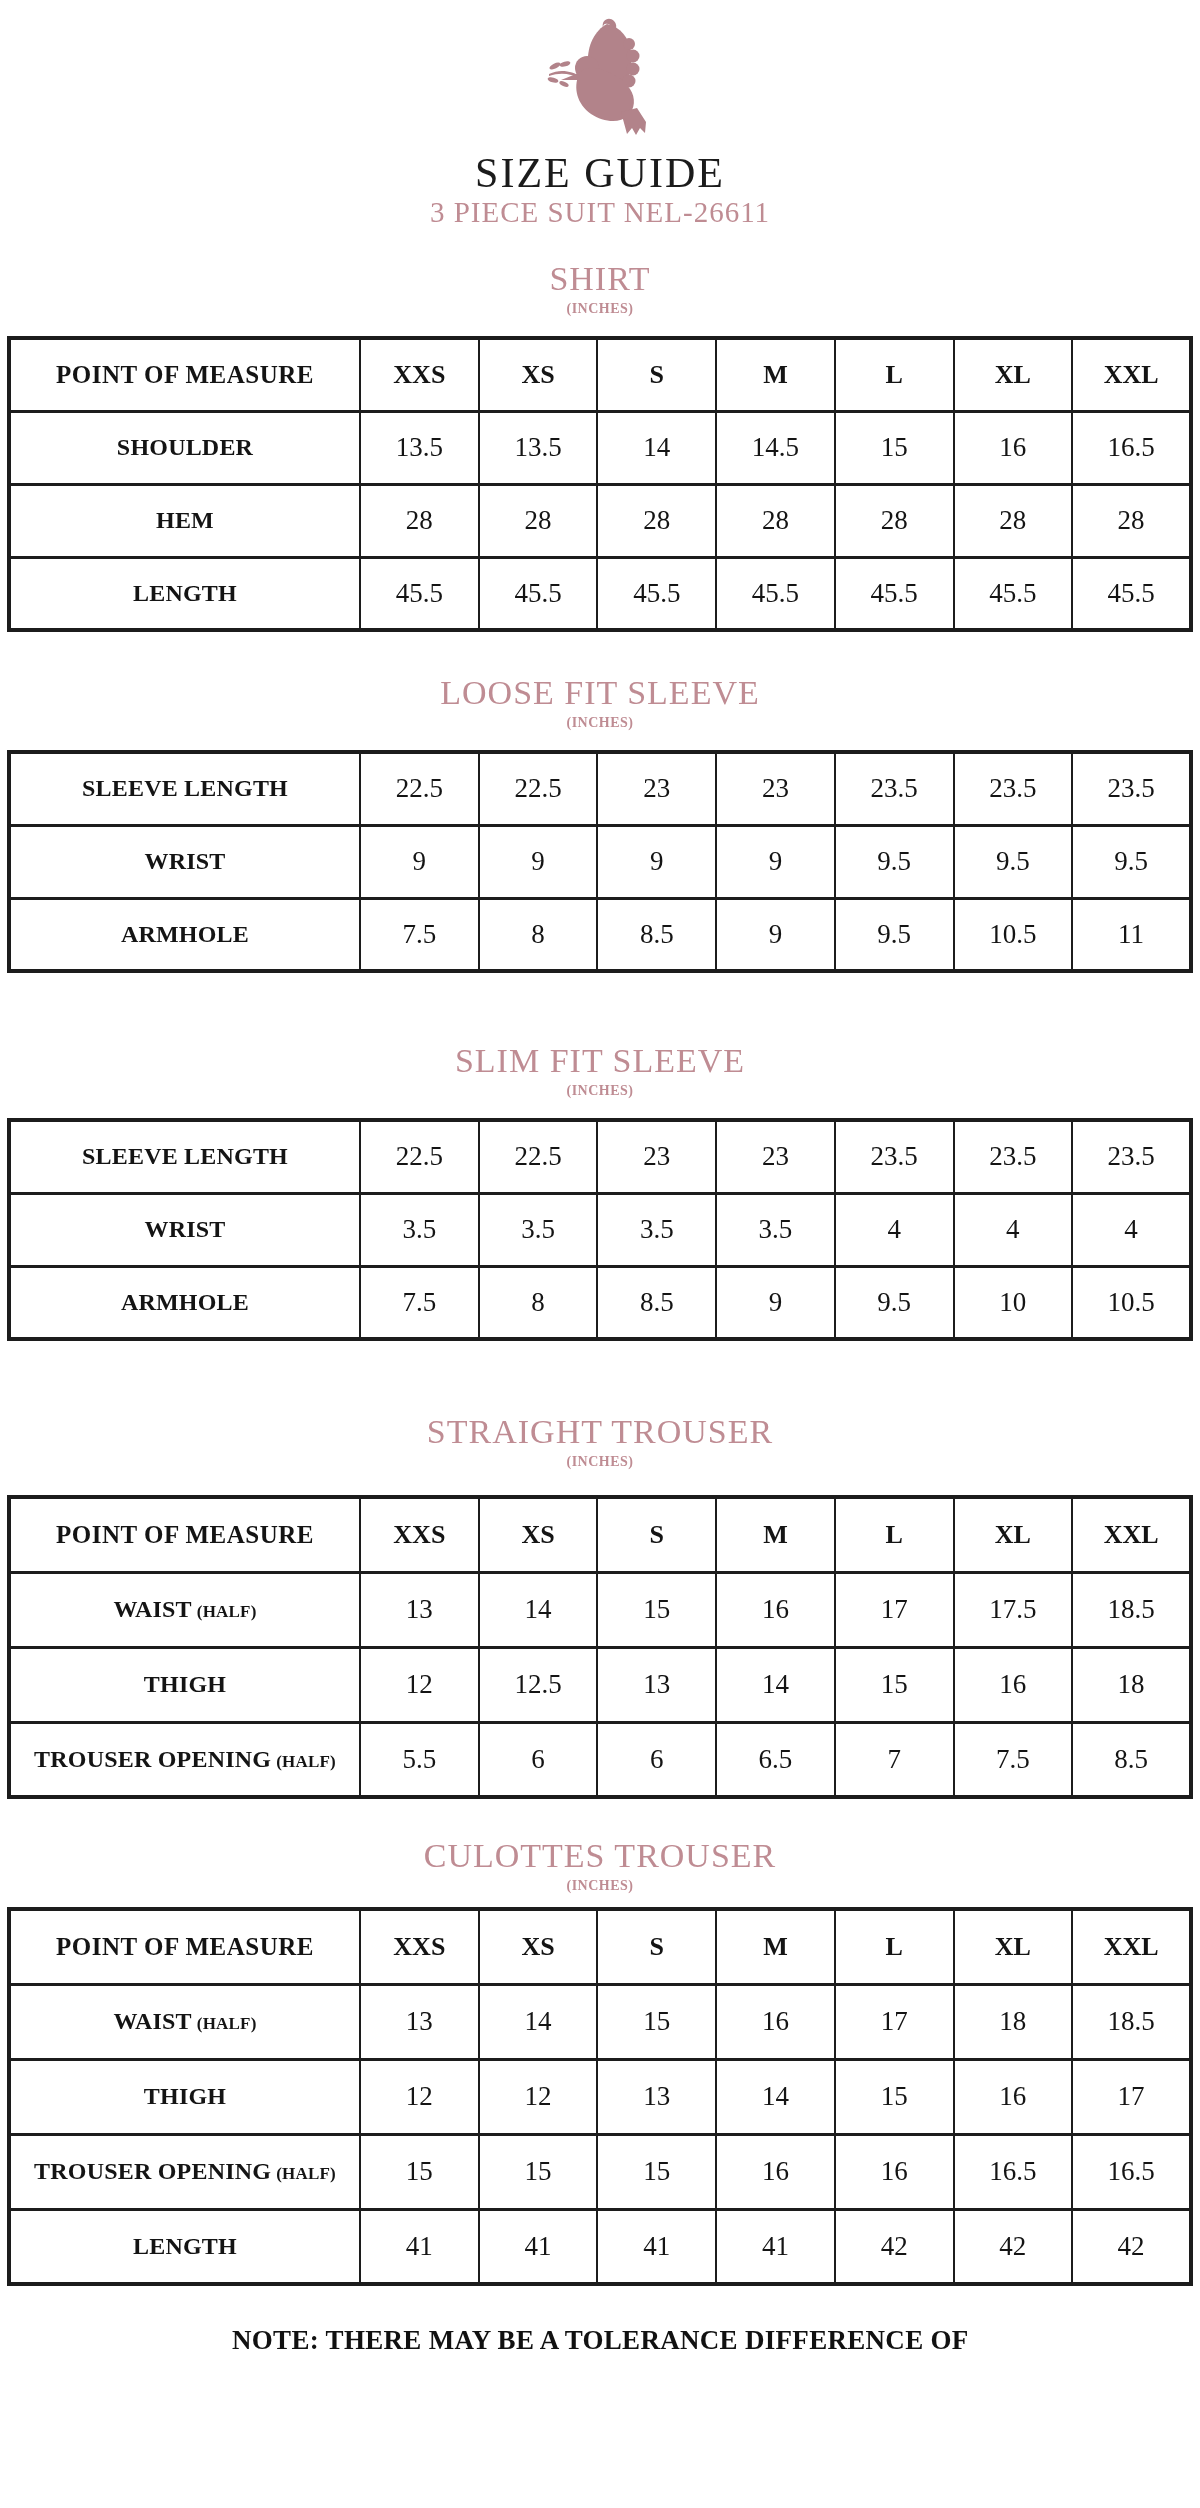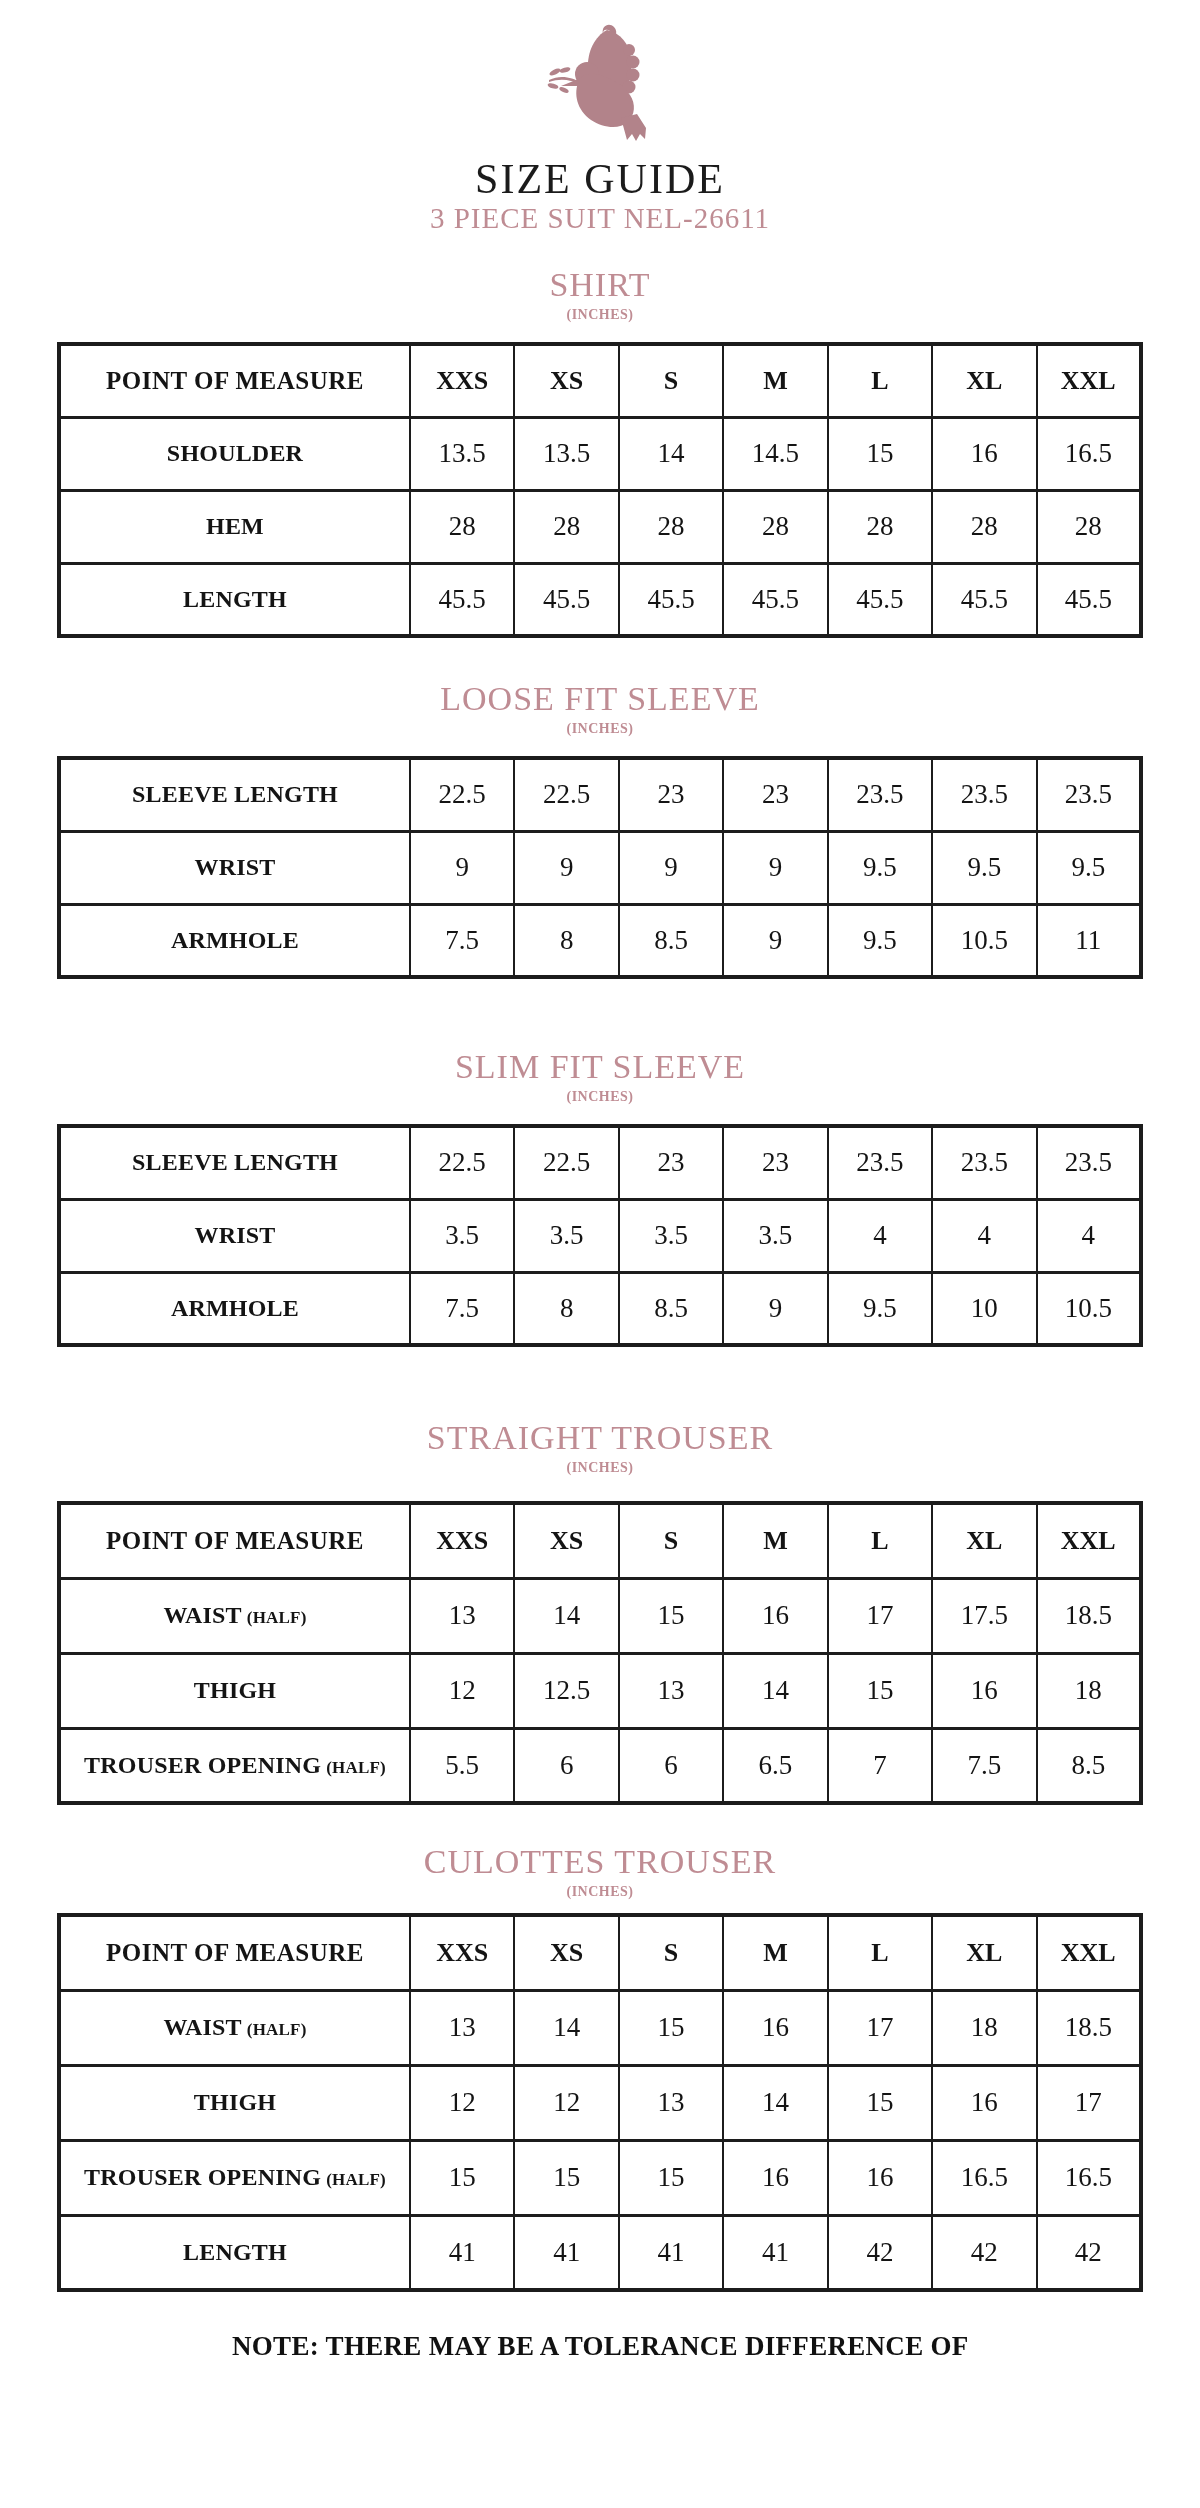--- a/index.html
+++ b/index.html
@@ -10,21 +10,21 @@
   }
   *{box-sizing:border-box;}
   html,body{margin:0;padding:0;}
   body{
     width:1200px;height:2508px;
     background:#ffffff;
     font-family:"Liberation Serif", serif;
     color:var(--ink);
     overflow:hidden;
   }
-  .page{padding-top:22px;}
+  .page{padding-top:16px;}
 
   
   .brand{ text-align:center; }
   .logo-wrap{ height:126px; display:flex; justify-content:center; align-items:flex-start; }
   .logo-wrap svg{ display:block; }
   .main-title{
     margin:8px 0 0 0;
     font-size:42px; font-weight:normal;
     letter-spacing:2px; line-height:46px;
     color:#1b1b1b;
@@ -46,21 +46,21 @@
     font-size:14px; line-height:18px; margin-top:2px;
     letter-spacing:0.5px; color:var(--accent); font-weight:bold;
   }
   .section-0{ margin-top:32px; }
   .section-1{ margin-top:42px; }
   .section-2{ margin-top:69px; }
   .section-3{ margin-top:72px; }
   .section-4{ margin-top:38px; }
 
   .size-table{
-    width:1086px; margin:18px auto 0 auto;
+    width:1186px; margin:18px auto 0 auto;
     border-collapse:collapse; table-layout:fixed;
     border:4px solid var(--border);
   }
   .section-3 .size-table{ margin-top:24px; }
   .section-4 .size-table{ margin-top:12px; }
 
   .size-table th, .size-table td{
     border-left:2px solid var(--border);
     border-right:2px solid var(--border);
     border-top:3px solid var(--border);

